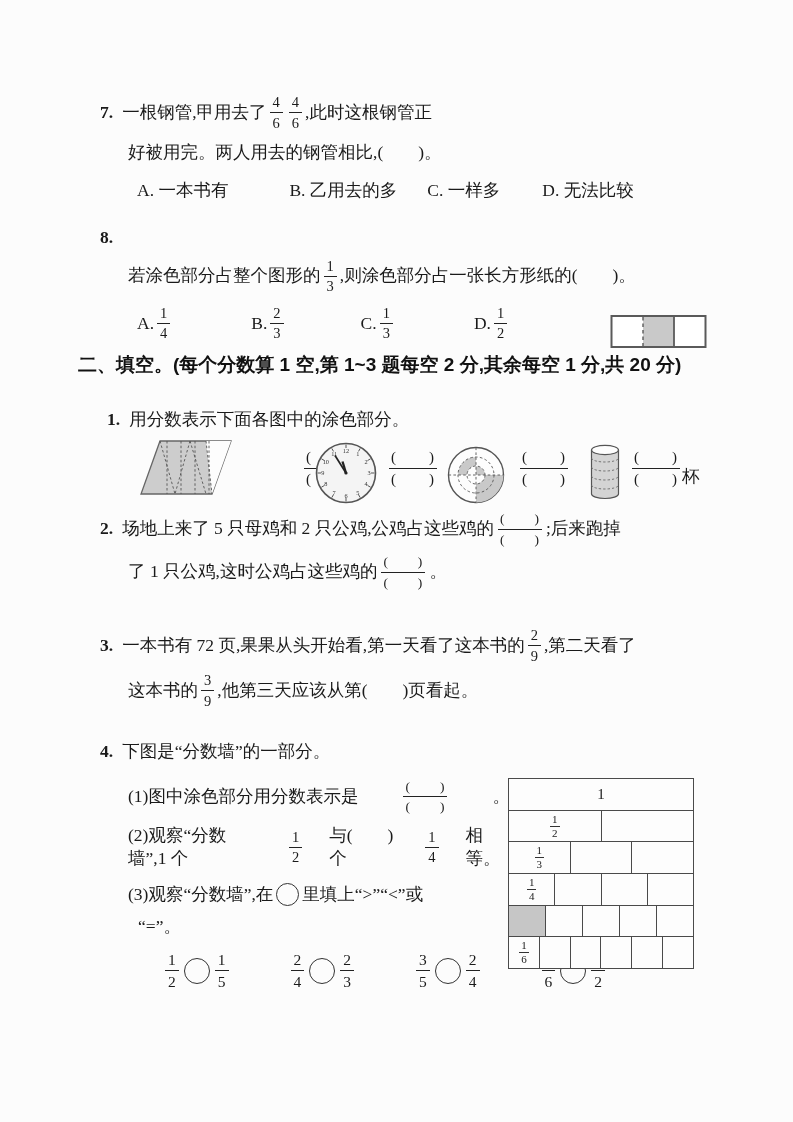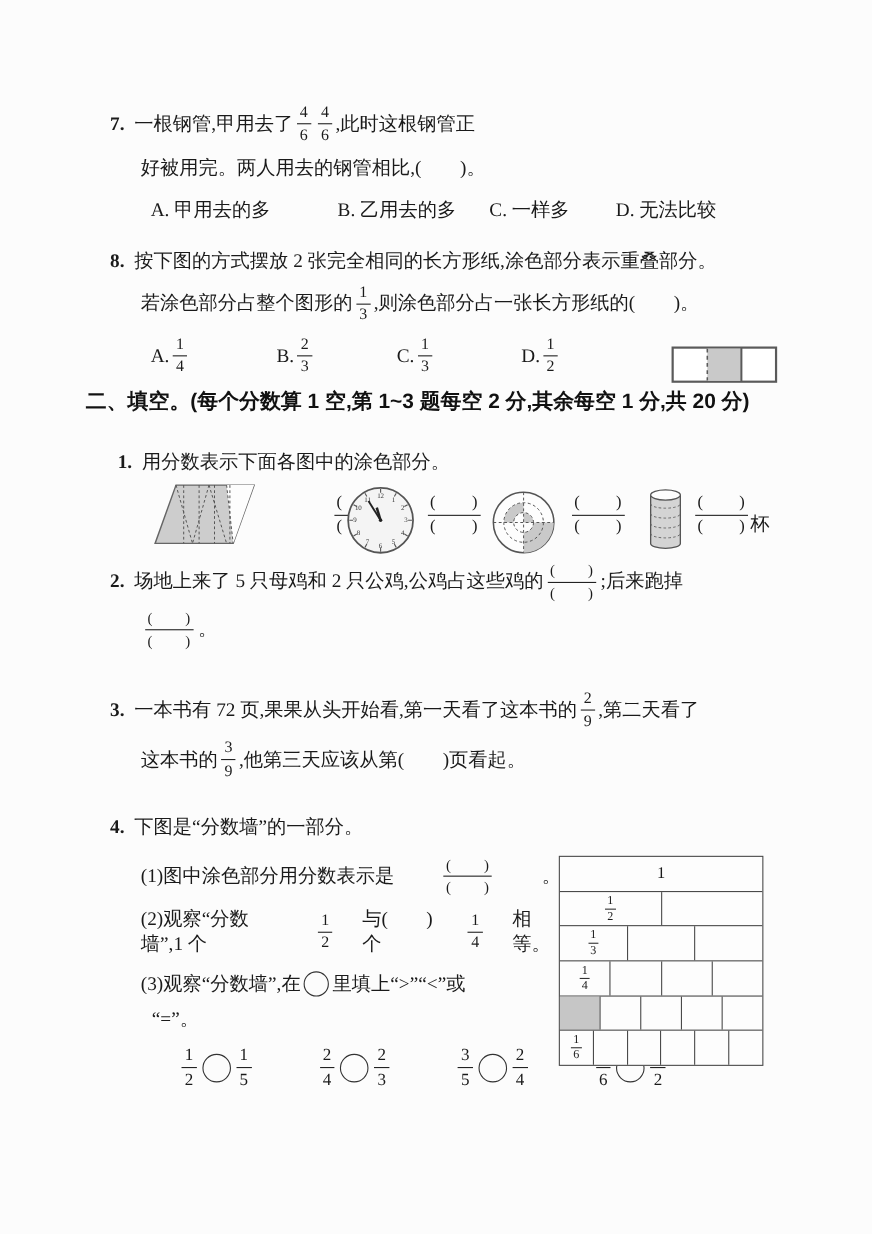--- a/index.html
+++ b/index.html
@@ -51,31 +51,30 @@
       <span class="qno">7.</span>
       <span>一根钢管,甲用去了</span>
       <span class="frac"><span class="fn">4</span><span class="fd">6</span></span>
       <span class="frac"><span class="fn">4</span><span class="fd">6</span></span>
       <span>,此时这根钢管正</span>
     </div>
     <div class="line indent" style="margin-top:11px;align-items:center;">
       <span>好被用完。两人用去的钢管相比,(　　)。</span>
     </div>
     <div class="opts indent" style="margin-top:13px;gap:0;">
-      <span class="opt" style="margin-left:9px;">A. 甲用去的多</span>
+      <span class="opt" style="margin-left:9px;">A. 一本书有</span>
       <span class="opt" style="margin-left:61px;text-align:center;">B. 乙用去的多</span>
       <span class="opt" style="margin-left:30px;">C. 一样多</span>
       <span class="opt" style="margin-left:42px;">D. 无法比较</span>
     </div>
   </section>
 
   <section class="abs" style="left:100px;top:226px;width:670px;">
     <div class="line">
       <span class="qno">8.</span>
-      <span>按下图的方式摆放 2 张完全相同的长方形纸,涂色部分表示重叠部分。</span>
     </div>
     <div class="line indent" style="margin-top:9px;">
       <span>若涂色部分占整个图形的</span>
       <span class="frac"><span class="fn">1</span><span class="fd">3</span></span>
       <span>,则涂色部分占一张长方形纸的(　　)。</span>
     </div>
     <div class="opts indent" style="margin-top:12px;">
       <span class="opt" style="margin-left:9px;">
         <span>A.</span>
         <span class="frac">
@@ -222,20 +221,21 @@
   </div>
 
   <section class="abs" style="left:100px;top:512px;width:660px;">
     <div class="line">
       <span class="qno">2.</span>
       <span>场地上来了 5 只母鸡和 2 只公鸡,公鸡占这些鸡的</span>
       <span class="bfrac"><span class="fn">(　　)</span><span class="fd">(　　)</span></span>
       <span>;后来跑掉</span>
     </div>
     <div class="line indent" style="margin-top:9px;">
+      <span>了 1 只公鸡,这时公鸡占这些鸡的</span>
       <span class="bfrac"><span class="fn">(　　)</span><span class="fd">(　　)</span></span>
       <span>。</span>
     </div>
   </section>
 
   <section class="abs" style="left:100px;top:628px;width:660px;">
     <div class="line">
       <span class="qno">3.</span>
       <span>一本书有 72 页,果果从头开始看,第一天看了这本书的</span>
       <span class="frac"><span class="fn">2</span><span class="fd">9</span></span>

